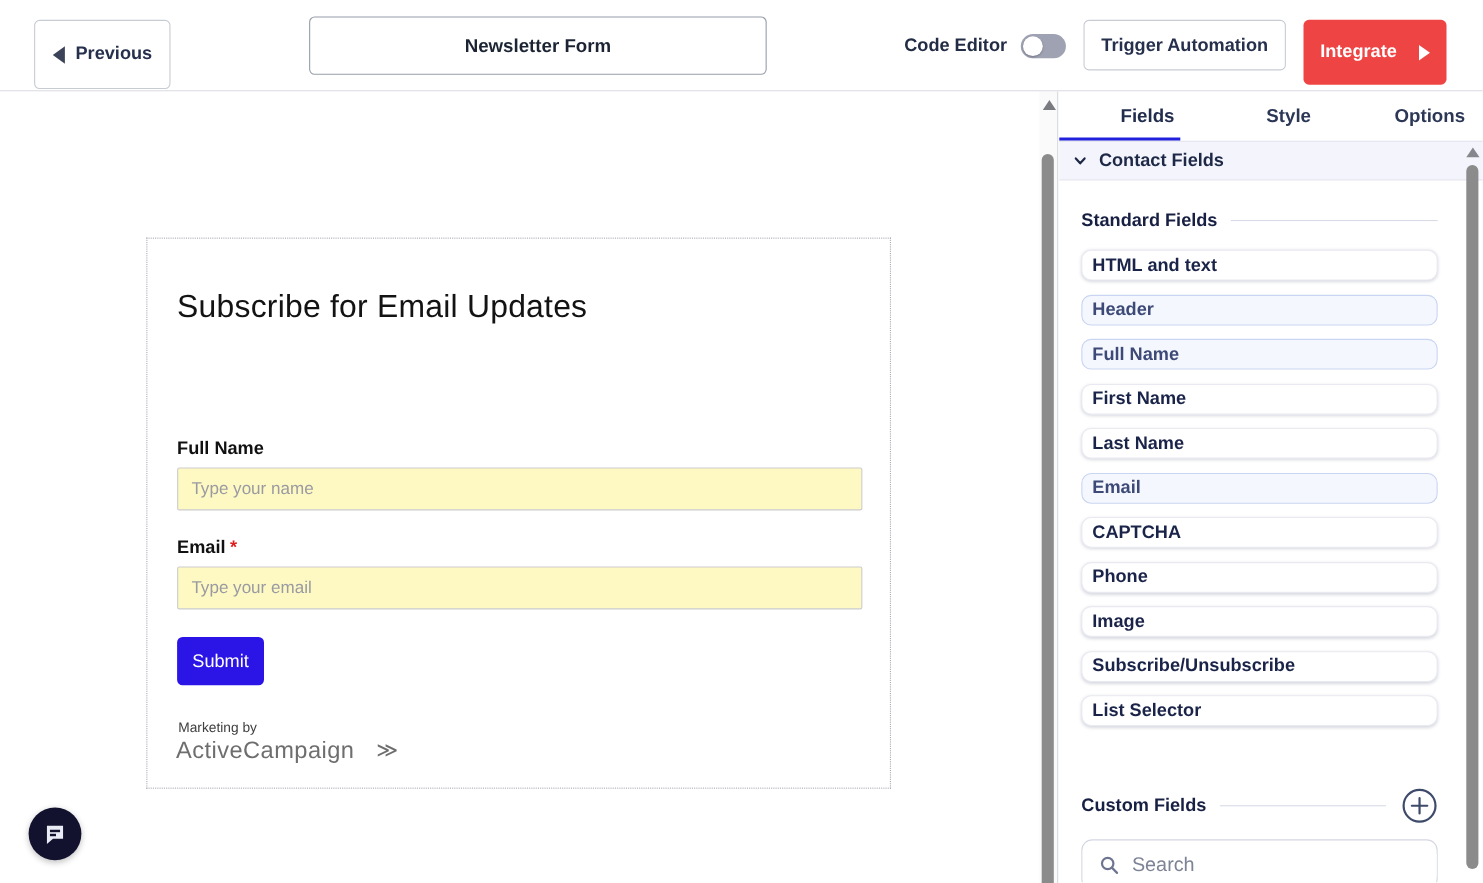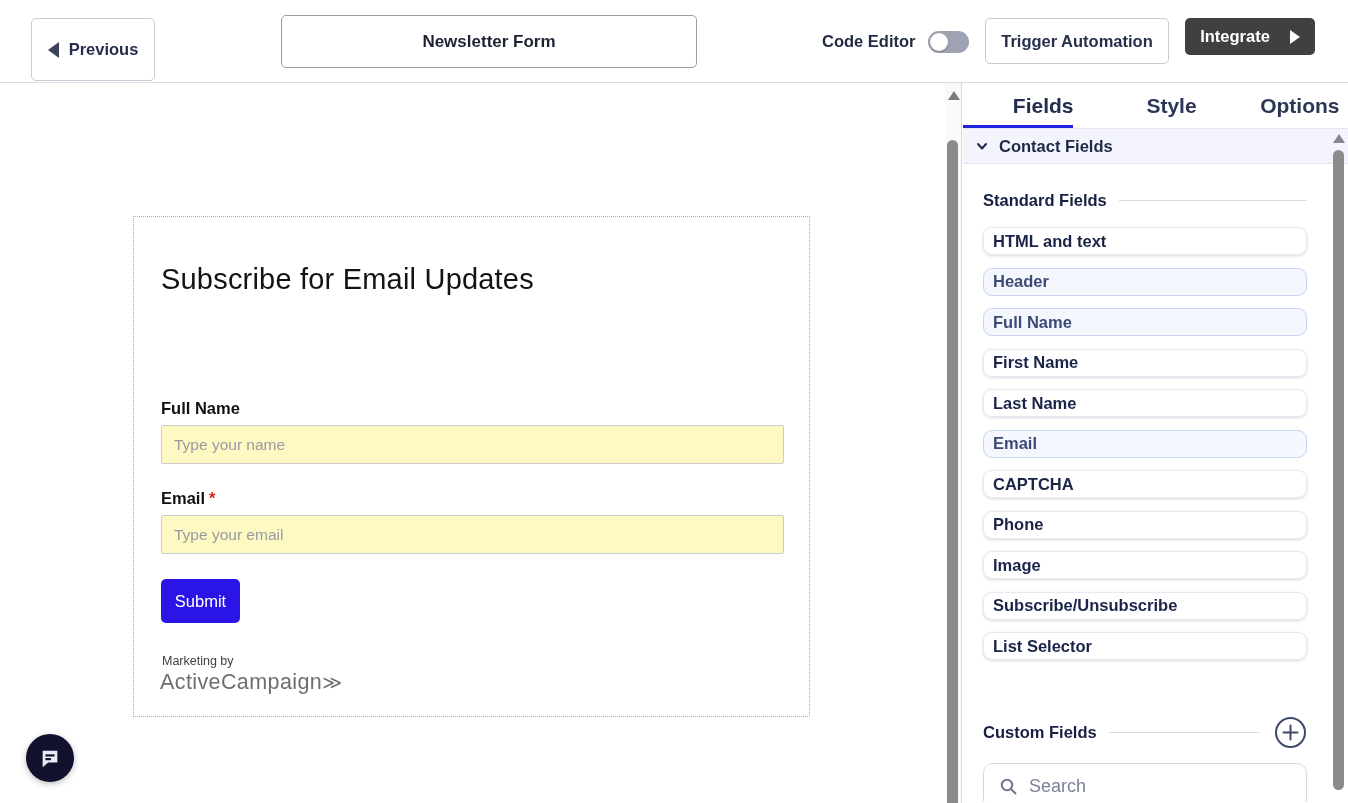--- a/index.html
+++ b/index.html
@@ -19,22 +19,22 @@
                    background:#fff; border:1px solid #969ea9; border-radius:5px;
                    display:flex; align-items:center; justify-content:center;
                    font-weight:700; font-size:17px; color:#1c2433; }
   .code-editor-label { position:absolute; left:822px; top:32px; font-size:16.5px;
                        font-weight:700; color:#222c44; }
   .toggle { position:absolute; left:928px; top:31px; width:41px; height:22px;
             background:#9fa2b2; border-radius:11px; cursor:pointer; }
   .toggle .knob { position:absolute; left:2px; top:2px; width:18px; height:18px;
                   border-radius:50%; background:#fff; box-shadow:0 1px 2px rgba(0,0,0,.25); }
   .trigger-btn { left:985px; top:18px; width:184px; height:46px; }
-  .integrate-btn { position:absolute; left:1185px; top:18px; width:130px; height:37px;
-                   background:#404040; border:none; border-radius:5px; display:flex;
+  .integrate-btn { position:absolute; left:1185px; top:18px; width:130px; height:59px;
+                   background:#ef4444; border:none; border-radius:5px; display:flex;
                    align-items:center; justify-content:center; gap:20px; color:#fff;
                    font-weight:700; font-size:16.5px; cursor:pointer; }
   .tri-right { width:0; height:0; border-top:7px solid transparent; border-bottom:7px solid transparent;
                border-left:10px solid #fff; }
 
   
   .main { position:relative; width:1348px; height:720px; }
 
   
   .canvas { position:absolute; left:0; top:0; width:945px; height:720px; background:#fff; }
@@ -47,42 +47,42 @@
   .req { color:#e01e1e; font-weight:700; margin-left:4px; }
   .f-input { position:absolute; left:27px; width:623px; height:39px; border:1px solid #cccccc;
              border-radius:2px; background:#fef9c3; font-size:15.5px; color:#333; padding:0 12px;
              font-family:"Liberation Sans",sans-serif; }
   .f-input::placeholder { color:#9a9aa2; }
   .submit-btn { position:absolute; left:27px; top:362px; width:79px; height:44px;
                 background:#2b14e6; color:#fff; border:none; border-radius:5px;
                 font-size:16.5px; cursor:pointer; font-family:"Liberation Sans",sans-serif; }
   .marketing-by { position:absolute; left:28px; top:437px; font-size:12.5px; color:#404040; }
   .ac-logo { position:absolute; left:26px; top:453px; font-size:21.5px; color:#6e6e6e;
-             letter-spacing:.4px; display:flex; align-items:center; gap:0; }
+             letter-spacing:.4px; display:flex; align-items:center; gap:20px; }
   .ac-chevron { font-size:19px; color:#6e6e6e; }
 
   
   .chat-btn { position:absolute; left:26px; top:651px; width:48px; height:48px; border-radius:50%;
               background:#13122e; display:flex; align-items:center; justify-content:center;
               cursor:pointer; box-shadow:0 2px 6px rgba(0,0,0,.25); }
 
   
   .c-scroll { position:absolute; left:945px; top:0; width:17px; height:720px;
               background:#fafafa; border-right:1px solid #d9dae0; }
   .scroll-up { position:absolute; left:3px; top:8px; width:0; height:0;
                border-left:6px solid transparent; border-right:6px solid transparent;
                border-bottom:9px solid #797b80; }
   .c-thumb { position:absolute; left:2px; top:57px; width:11px; height:663px;
              background:#8b8b8b; border-radius:7px 7px 0 0; }
 
   
   .sidebar { position:absolute; left:963px; top:0; width:385px; height:720px; background:#fff; }
   .tabs { position:relative; display:flex; height:45px; }
   .tab { flex:1; display:flex; align-items:center; justify-content:center;
-         font-size:21px; font-weight:600; color:#2c3756; cursor:pointer;margin-left:32px; }
+         font-size:17px; font-weight:600; color:#2c3756; cursor:pointer;margin-left:32px; }
   .tab.active { font-weight:700; color:#222d4e; }
   .tab-underline { position:absolute; left:0; bottom:0; width:110px; height:3px; background:#2121dc; }
 
   .section-bar { position:relative; height:36px; background:#f4f5fc; border-top:1px solid #e5e6f0;
                  border-bottom:1px solid #e5e6f0; display:flex; align-items:center; cursor:pointer; }
   .chev { margin-left:12px; width:14px; height:14px; }
   .section-title { margin-left:10px; font-size:16.5px; font-weight:700; color:#1e2947; }
 
   .panel { position:relative; height:638px; overflow:hidden; }
   .group-head { position:absolute; left:20px; display:flex; align-items:center; width:324px; }

